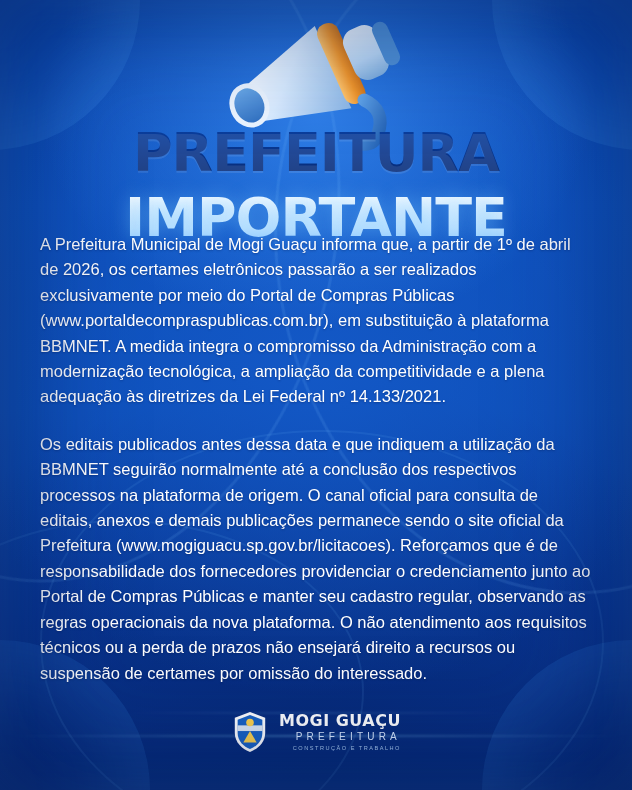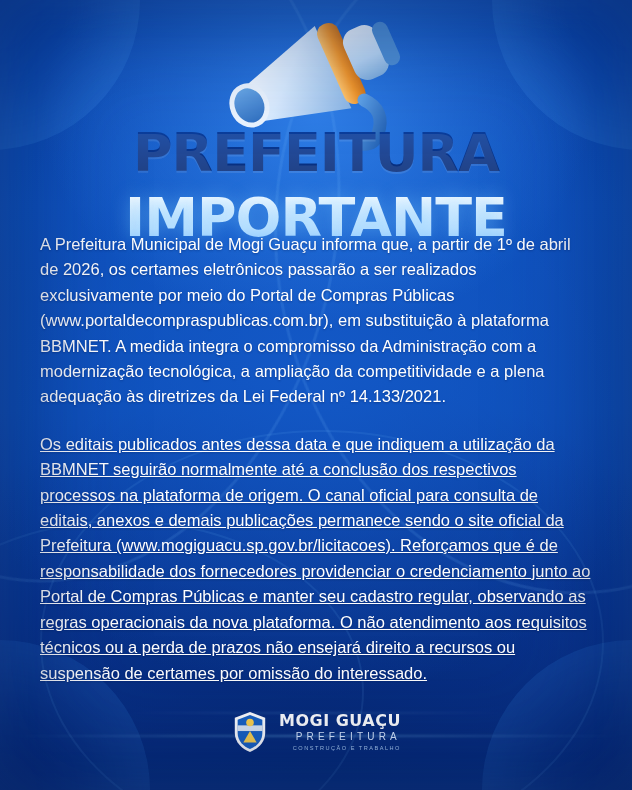--- a/index.html
+++ b/index.html
@@ -121,21 +121,21 @@
     right: 40px;
     top: 232px;
     text-align: left;
     color: #ffffff;
     font-family: "Liberation Sans", sans-serif;
     font-size: 16.5px;
     line-height: 1.54;
     text-shadow: 0 1px 2px rgba(0,20,70,.35);
   }
   .body-copy p { margin: 0; }
-  .body-copy p + p { margin-top: 22px; text-decoration: underline; }
+  .body-copy p + p { margin-top: 22px; }
 
   
   .footer {
     position: absolute;
     left: 0; right: 0;
     bottom: 36px;
     display: flex;
     align-items: center;
     justify-content: center;
     gap: 10px;

